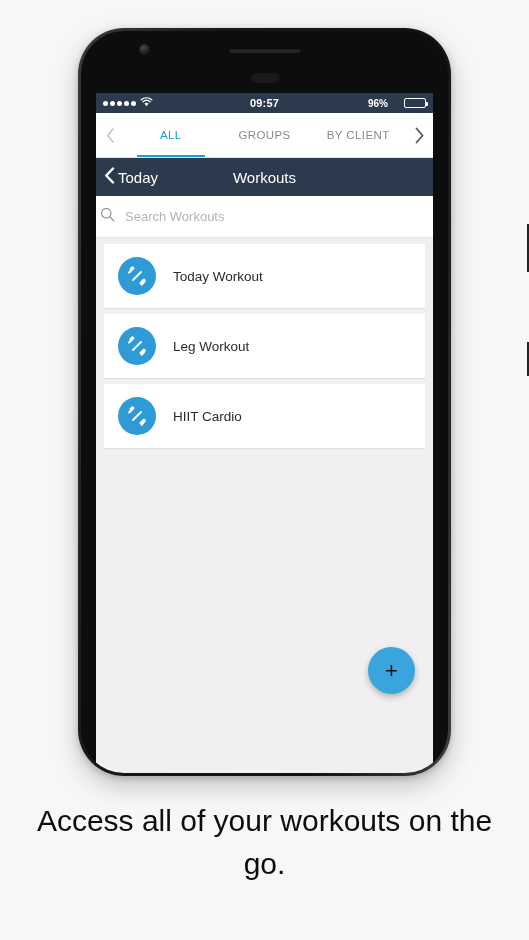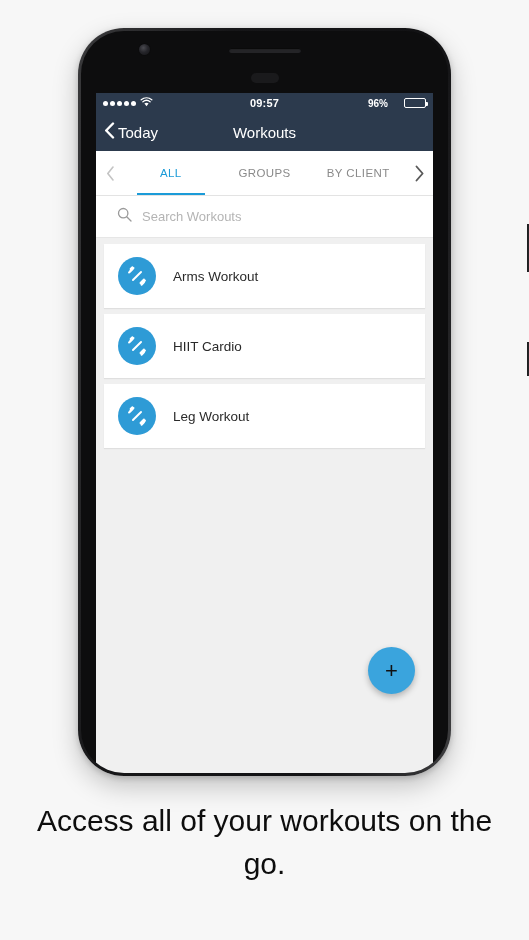--- a/index.html
+++ b/index.html
@@ -241,21 +241,21 @@
     background: #1b9bd8;
   }
 
   
   #search-bar {
     height: 42px;
     background: #ffffff;
     display: flex;
     align-items: center;
     gap: 10px;
-    padding: 0 21px;
+    padding: 0 4px;
     border-bottom: 1px solid #e6e6e6;
     box-sizing: border-box;
   }
   #search-input-text {
     font-size: 13px;
     color: #b4b4b4;
   }
 
   
   #workout-list {
@@ -360,32 +360,20 @@
             </svg>
           </span>
         </div>
         <div id="status-center">09:57</div>
         <div id="status-right">
           <span>96%</span>
           <span id="battery-icon">
             <span id="battery-fill" style="width: 96%;"></span>
           </span>
         </div>
-      </div>
-
-      <div id="nav-bar">
-        <div id="back-button">
-          <span>
-            <svg width="11" height="17" viewBox="0 0 11 17">
-              <path d="M9 1.5 L2.2 8.5 L9 15.5" stroke="#ffffff" stroke-width="2.4" fill="none" stroke-linecap="round" stroke-linejoin="round"></path>
-            </svg>
-          </span>
-          <span>Today</span>
-        </div>
-        <div id="nav-title">Workouts</div>
       </div>
 
       <div id="tab-bar">
         <div class="tab-arrow">
           <svg width="9" height="15" viewBox="0 0 9 15">
             <path d="M7 1 L1.8 7.5 L7 14" stroke="#c4c4c4" stroke-width="1.6" fill="none" stroke-linecap="round" stroke-linejoin="round"></path>
           </svg>
         </div>
         <div id="tab-items">
           <div class="tab-item active">
@@ -396,20 +384,32 @@
           </div>
           <div class="tab-item">
             <span>BY CLIENT</span>
           </div>
         </div>
         <div class="tab-arrow">
           <svg width="11" height="17" viewBox="0 0 11 17">
             <path d="M2.5 1.5 L8.6 8.5 L2.5 15.5" stroke="#5a5a5a" stroke-width="1.9" fill="none" stroke-linecap="round" stroke-linejoin="round"></path>
           </svg>
         </div>
+      </div>
+
+      <div id="nav-bar">
+        <div id="back-button">
+          <span>
+            <svg width="11" height="17" viewBox="0 0 11 17">
+              <path d="M9 1.5 L2.2 8.5 L9 15.5" stroke="#ffffff" stroke-width="2.4" fill="none" stroke-linecap="round" stroke-linejoin="round"></path>
+            </svg>
+          </span>
+          <span>Today</span>
+        </div>
+        <div id="nav-title">Workouts</div>
       </div>
 
       <div id="search-bar">
         <span>
           <svg width="15" height="15" viewBox="0 0 15 15">
             <circle cx="6.2" cy="6.2" r="4.7" stroke="#9a9a9a" stroke-width="1.3" fill="none"></circle>
             <path d="M9.7 9.7 L14 14" stroke="#9a9a9a" stroke-width="1.3" stroke-linecap="round"></path>
           </svg>
         </span>
         <span id="search-input-text">Search Workouts</span>
@@ -424,56 +424,56 @@
                 <path d="M7.6 16.4 L16.4 7.6"></path>
                 <path d="M4.4 7.1 L8.2 3.3"></path>
                 <path d="M3.3 8.2 L7.1 4.4"></path>
                 <path d="M15.8 19.6 L19.6 15.8"></path>
                 <path d="M16.9 20.7 L20.7 16.9"></path>
                 <path d="M5.0 4.4 L7.0 2.4"></path>
                 <path d="M17.0 21.6 L19.6 19.0"></path>
               </g>
             </svg>
           </span>
-          <span class="workout-label">Arms Workout</span>
+          <span class="workout-label">Today Workout</span>
         </div>
 
 
         <div class="workout-card">
           <span class="workout-icon">
             <svg width="22" height="22" viewBox="0 0 24 24">
               <g stroke="#ffffff" stroke-width="2.1" stroke-linecap="round" fill="none">
                 <path d="M7.6 16.4 L16.4 7.6"></path>
                 <path d="M4.4 7.1 L8.2 3.3"></path>
                 <path d="M3.3 8.2 L7.1 4.4"></path>
                 <path d="M15.8 19.6 L19.6 15.8"></path>
                 <path d="M16.9 20.7 L20.7 16.9"></path>
                 <path d="M5.0 4.4 L7.0 2.4"></path>
                 <path d="M17.0 21.6 L19.6 19.0"></path>
               </g>
             </svg>
           </span>
-          <span class="workout-label">HIIT Cardio</span>
+          <span class="workout-label">Leg Workout</span>
         </div>
 
         <div class="workout-card">
           <span class="workout-icon">
             <svg width="22" height="22" viewBox="0 0 24 24">
               <g stroke="#ffffff" stroke-width="2.1" stroke-linecap="round" fill="none">
                 <path d="M7.6 16.4 L16.4 7.6"></path>
                 <path d="M4.4 7.1 L8.2 3.3"></path>
                 <path d="M3.3 8.2 L7.1 4.4"></path>
                 <path d="M15.8 19.6 L19.6 15.8"></path>
                 <path d="M16.9 20.7 L20.7 16.9"></path>
                 <path d="M5.0 4.4 L7.0 2.4"></path>
                 <path d="M17.0 21.6 L19.6 19.0"></path>
               </g>
             </svg>
           </span>
-          <span class="workout-label">Leg Workout</span>
+          <span class="workout-label">HIIT Cardio</span>
         </div>
 
         <div id="fab-add">
           <span id="fab-plus-icon">+</span>
         </div>
 
       </div>
 
     </div>
   </div>

